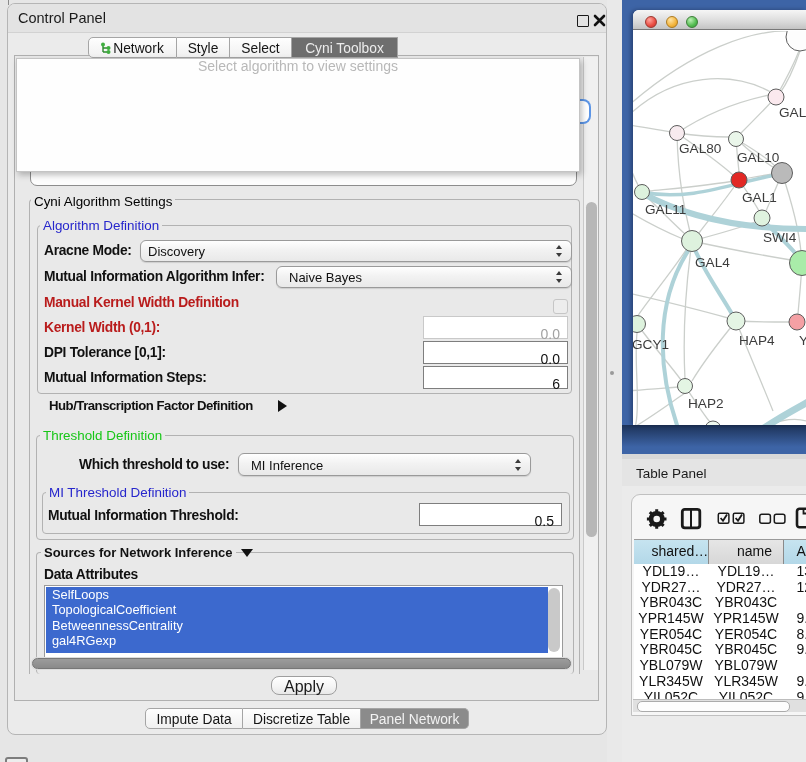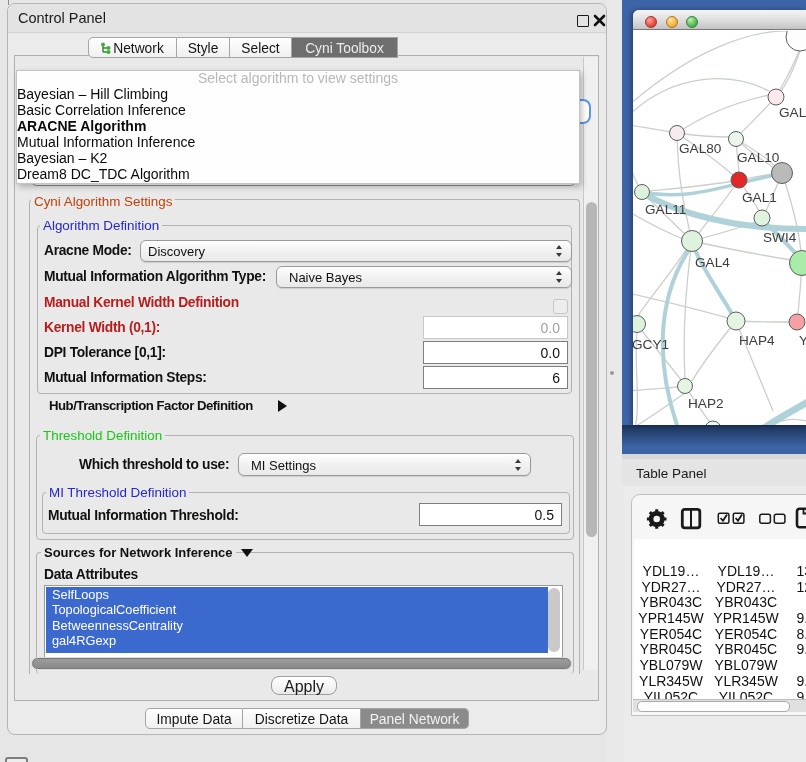--- a/index.html
+++ b/index.html
@@ -13,21 +13,21 @@
      background:linear-gradient(#ffffff,#f2f2f2 45%,#e9e9e9);
      box-shadow:0 1px 1px rgba(0,0,0,0.12);}
   .combo .ct{position:absolute;left:12px;top:50%;transform:translateY(-50%);
      font-size:13px;color:#111;white-space:nowrap;}
   .arr{position:absolute;right:7px;top:50%;width:9px;height:14px;transform:translateY(-50%);}
   .arr:before{content:"";position:absolute;left:1px;top:1px;border-left:3.2px solid transparent;
      border-right:3.2px solid transparent;border-bottom:4.2px solid #3a3a3a;}
   .arr:after{content:"";position:absolute;left:1px;bottom:1px;border-left:3.2px solid transparent;
      border-right:3.2px solid transparent;border-top:4.2px solid #3a3a3a;}
   .field{position:absolute;background:#fff;font-size:14px;color:#111;
-     text-align:right;box-sizing:border-box;padding:3px 7px 0 0;}
+     text-align:right;box-sizing:border-box;padding:9px 7px 0 0;}
   .grp{position:absolute;border:1px solid #b2b2b2;border-radius:4px;}
   .gt{position:absolute;background:#e9e9e9;padding:0 3px;font-size:13.4px;white-space:nowrap;}
   .tab{position:absolute;top:0;height:100%;box-sizing:border-box;
      background:linear-gradient(#fefefe,#f0f0f0);border:1px solid #a5a5a5;border-left:none;
      font-size:13.8px;color:#151515;text-align:center;}
   .tab span{position:relative;top:3px;}
 </style>
 </head>
 <body>
 
@@ -67,31 +67,31 @@
 <div class="abs" style="left:585.5px;top:202px;width:11px;height:335px;background:#b7b7b7;border-radius:6px;"></div>
 
 <div class="abs" style="left:30px;top:150px;width:547px;height:36px;border:1px solid #8d8d8d;
      border-radius:7px;background:#fdfdfd;box-sizing:border-box;overflow:hidden;">
   <div style="position:absolute;left:14px;top:6px;font-size:13.5px;color:#222;">galFiltered.sif default node</div>
 </div>
 <div class="abs" style="left:577px;top:99px;width:14px;height:25px;border:2.5px solid #5c95e6;
      border-left:none;border-radius:0 8px 8px 0;background:#fff;box-sizing:border-box;"></div>
 
 <div class="grp" style="left:29px;top:199px;width:549px;height:474px;border-bottom:none;border-radius:4px 4px 0 0;"></div>
-<div class="gt" style="left:31px;top:194px;color:#c2410c;">Cyni Algorithm Settings</div>
+<div class="gt" style="left:31px;top:194px;color:#000000;">Cyni Algorithm Settings</div>
 
 <div class="grp" style="left:37px;top:225px;width:533px;height:167px;"></div>
 <div class="gt" style="left:40px;top:218px;color:#2626cc;">Algorithm Definition</div>
 
 <div class="abs lbl" style="left:44px;top:243px;">Aracne Mode:</div>
 <div class="combo" style="left:140px;top:240px;width:430px;height:20px;">
   <div class="ct" style="left:7px;">Discovery</div>
     <div class="arr"></div>
 </div>
-<div class="abs lbl" style="left:44px;top:269px;">Mutual Information Algorithm Type:</div>
+<div class="abs lbl" style="left:44px;top:269px;">Mutual Information Algorithm Infer:</div>
 <div class="combo" style="left:276px;top:266px;width:294px;height:20px;">
   <div class="ct">Naive Bayes</div>
     <div class="arr"></div>
 </div>
 <div class="abs lbl gray" style="left:44px;top:295px;">Manual Kernel Width Definition</div>
 <div class="abs" style="left:553px;top:299px;width:13px;height:13px;border:1px solid #c6c6c6;
      border-radius:3px;background:#ededed;"></div>
 <div class="abs lbl gray" style="left:44px;top:320px;">Kernel Width (0,1):</div>
 <div class="field" style="left:423px;top:316px;width:145px;height:23px;border:1px solid #c9c9c9;color:#a2a2a2;">0.0</div>
 <div class="abs lbl" style="left:44px;top:345px;">DPI Tolerance [0,1]:</div>
@@ -100,21 +100,21 @@
 <div class="field" style="left:423px;top:366px;width:145px;height:23px;border:1px solid #7e7e7e;">6</div>
 
 <div class="abs lbl" style="left:49px;top:398px;font-size:13.2px;letter-spacing:-0.5px;">Hub/Transcription Factor Definition</div>
 <div class="abs" style="left:278px;top:400px;width:0;height:0;border-top:6px solid transparent;
      border-bottom:6px solid transparent;border-left:9px solid #111;"></div>
 
 <div class="grp" style="left:36px;top:435px;width:536px;height:103px;"></div>
 <div class="gt" style="left:40px;top:428px;color:#17c617;">Threshold Definition</div>
 <div class="abs lbl" style="left:79px;top:457px;">Which threshold to use:</div>
 <div class="combo" style="left:238px;top:453px;width:291px;height:21px;">
-  <div class="ct">MI Settings</div>
+  <div class="ct">MI Inference</div>
     <div class="arr"></div>
 </div>
 <div class="grp" style="left:42px;top:492px;width:526px;height:40px;"></div>
 <div class="gt" style="left:46px;top:485px;color:#2626cc;">MI Threshold Definition</div>
 <div class="abs lbl" style="left:48px;top:508px;">Mutual Information Threshold:</div>
 <div class="field" style="left:419px;top:503px;width:143px;height:23px;border:1px solid #7e7e7e;">0.5</div>
 
 <div class="grp" style="left:36px;top:552px;width:536px;height:121px;border-bottom:none;"></div>
 <div class="gt" style="left:41px;top:545px;color:#111;font-weight:bold;font-size:13px;">Sources for Network Inference</div>
 <div class="abs" style="left:241px;top:549px;width:0;height:0;border-left:6.5px solid transparent;
@@ -130,38 +130,30 @@
 <div class="abs" style="left:31px;top:657px;width:541px;height:13px;background:#dcdcdc;border-radius:6px;"></div>
 <div class="abs" style="left:32px;top:658px;width:539px;height:11px;background:linear-gradient(#9c9c9c,#8a8a8a);
      border:1px solid #777;border-radius:6px;box-sizing:border-box;"></div>
 
 <div class="abs" style="left:271px;top:675.5px;width:66px;height:19px;border:1px solid #9e9e9e;
      border-radius:8px;background:linear-gradient(#ffffff,#f5f5f5 55%,#e8e8e8);box-sizing:border-box;
      text-align:center;font-size:16px;color:#1a1a1a;"><span style="position:relative;top:1px;">Apply</span></div>
 
 <div class="abs" style="left:145px;top:707.5px;width:324px;height:21px;">
   <div class="tab" style="left:0;width:98px;border-left:1px solid #a5a5a5;border-radius:5px 0 0 5px;"><span>Impute Data</span></div>
-  <div class="tab" style="left:98px;width:118px;"><span>Discretize Data</span></div>
+  <div class="tab" style="left:98px;width:118px;"><span>Discretize Table</span></div>
   <div class="tab" style="left:216px;width:108px;background:#8b8b8b;color:#f2f2f2;border-radius:0 5px 5px 0;"><span>Panel Network</span></div>
 </div>
 
 <div class="abs" style="left:5px;top:757px;width:19px;height:10px;border:2px solid #7d7d7d;
      border-radius:3px;background:#ededed;"></div>
 
 <div class="abs" style="left:16px;top:58px;width:564px;height:114px;background:#fefefe;
-     border:1px solid #c4c4c4;box-shadow:2px 3px 6px rgba(0,0,0,0.25);box-sizing:border-box;margin-top:12px;">
+     border:1px solid #c4c4c4;box-shadow:2px 3px 6px rgba(0,0,0,0.25);box-sizing:border-box;">
   <div style="position:absolute;left:0;top:-1px;width:100%;text-align:center;font-size:14px;color:#b8b8b8;">Select algorithm to view settings</div>
-  <div style="position:absolute;left:0px;top:16px;font-size:14px;color:#0a0a0a;line-height:15.9px;white-space:nowrap;">
-    Bayesian – Hill Climbing<br>
-    Basic Correlation Inference<br>
-    <span class="b">ARACNE Algorithm</span><br>
-    Mutual Information Inference<br>
-    Bayesian – K2<br>
-    Dream8 DC_TDC Algorithm
-  </div>
 </div>
 
 <div class="abs" style="left:607px;top:0;width:15px;height:762px;background:#e9e9e9;"></div>
 <div class="abs" style="left:610px;top:371px;width:4px;height:4px;border-radius:2px;background:#9a9a9a;"></div>
 
 <div class="abs" style="left:622px;top:0;width:184px;height:459px;background:#3d64a6;"></div>
 
 <div class="abs" style="left:622px;top:425px;width:184px;height:22px;
      background:linear-gradient(#1c3258,rgba(61,100,166,1));"></div>
 
@@ -283,20 +275,28 @@
   </g>
   <g fill="none" stroke="#1a1a1a" stroke-width="1.8">
     <path d="M75.6 11 L78 13.8 L82 7.4"></path>
     <path d="M90.6 11 L93 13.8 L97 7.4"></path>
   </g>
   <path d="M163 1.8 h-8.5 a2.5 2.5 0 0 0 -2.5 2.5 v13.4 a2.5 2.5 0 0 0 2.5 2.5 h10" fill="none" stroke="#1a1a1a" stroke-width="2.6"></path>
   <path d="M158.5 1.8 v4.7 h6.5" fill="none" stroke="#1a1a1a" stroke-width="1.8"></path>
 </svg>
 
 <div class="abs" style="left:633.5px;top:539px;width:172.5px;height:160px;overflow:hidden;background:#fff;">
+  <div style="position:absolute;left:0;top:0;width:100%;height:24px;border-top:1px solid #9a9a9a;border-bottom:1px solid #9a9a9a;box-sizing:border-box;">
+    <div style="position:absolute;left:0;top:0;width:75px;height:24px;background:linear-gradient(#c6e4f0,#b3d8e8);border-right:1px solid #8a8a8a;box-sizing:border-box;
+         text-align:center;text-indent:18px;font-size:14px;color:#111;line-height:23px;">shared…</div>
+    <div style="position:absolute;left:75px;top:0;width:75px;height:24px;background:linear-gradient(#e6e6e6,#d7d7d7);border-right:1px solid #8a8a8a;box-sizing:border-box;
+         text-align:center;text-indent:18px;font-size:14px;color:#111;line-height:23px;">name</div>
+    <div style="position:absolute;left:150px;top:0;width:23px;height:24px;background:linear-gradient(#c6e4f0,#b3d8e8);
+         font-size:14px;color:#111;line-height:23px;padding-left:13px;">A</div>
+  </div>
   <div id="rows" style="position:absolute;left:0;top:24px;width:100%;font-size:14px;color:#111;">
       <div style="position:relative;height:15.7px;">
         <div style="position:absolute;left:0;width:75px;text-align:center;">YDL19…</div>
         <div style="position:absolute;left:75px;width:75px;text-align:center;">YDL19…</div>
         <div style="position:absolute;left:163px;">13</div>
       </div>
       <div style="position:relative;height:15.7px;">
         <div style="position:absolute;left:0;width:75px;text-align:center;">YDR27…</div>
         <div style="position:absolute;left:75px;width:75px;text-align:center;">YDR27…</div>
         <div style="position:absolute;left:163px;">12</div>

